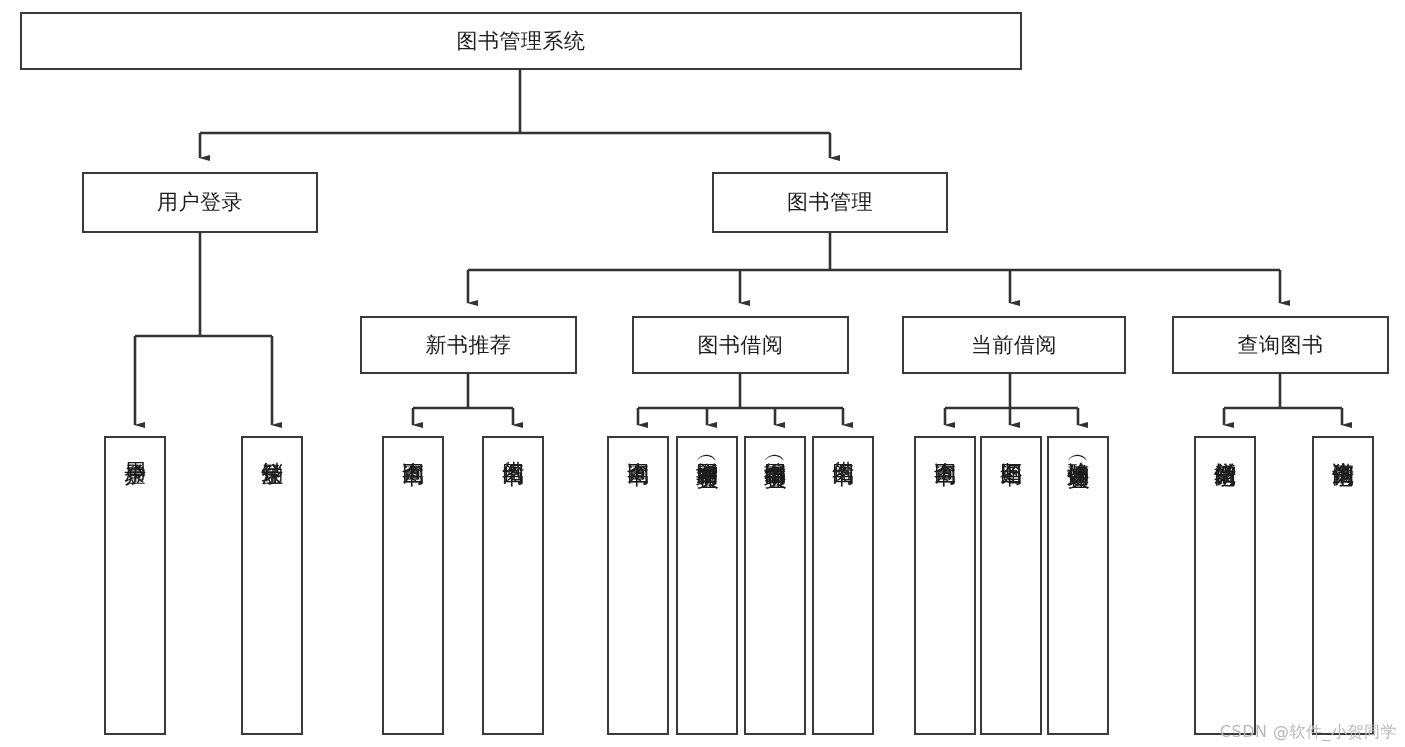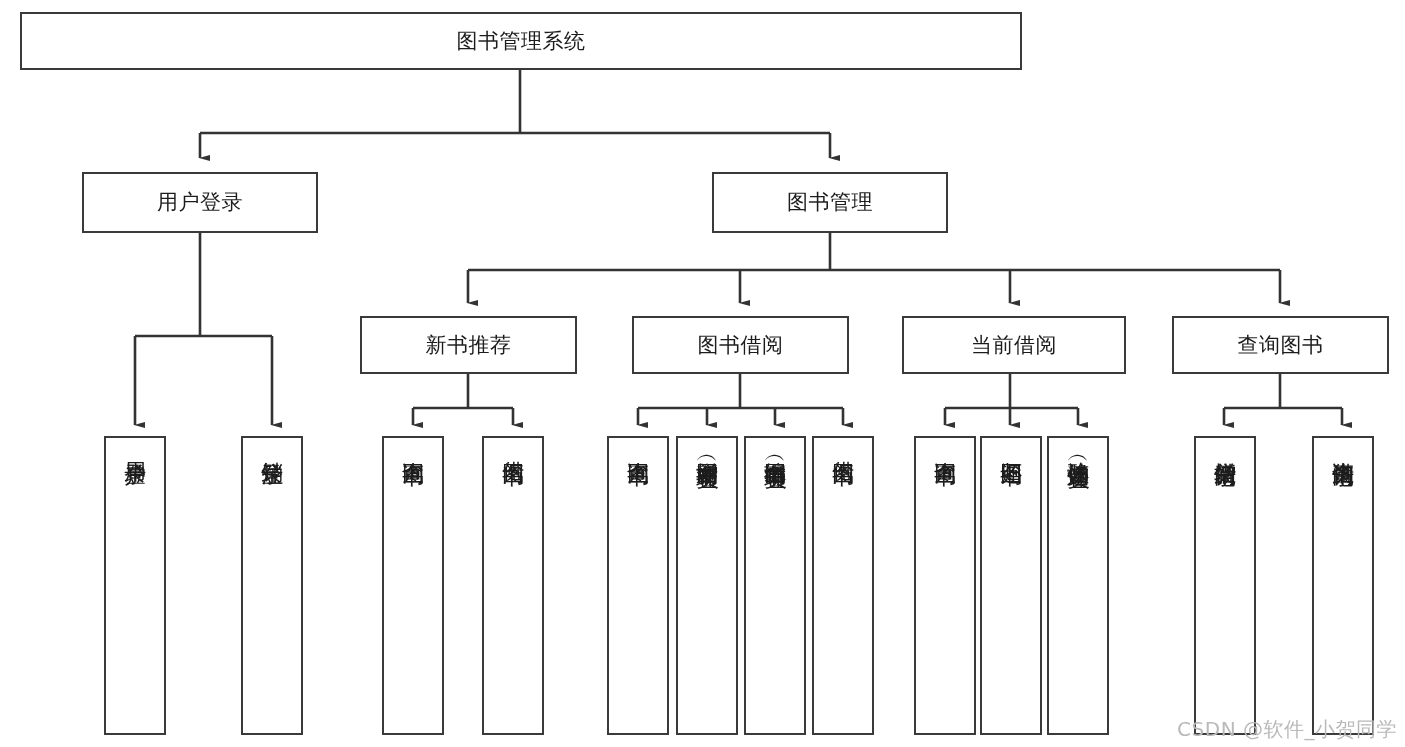--- a/index.html
+++ b/index.html
@@ -53,21 +53,21 @@
     text-orientation: upright;
     font-size: 22px;
     line-height: 1.02;
     letter-spacing: 1px;
     white-space: nowrap;
   }
   .watermark {
     position: absolute;
     right: 8px;
     bottom: 4px;
-    font-size: 20px;
+    font-size: 16px;
     color: #b9b9b9;
     letter-spacing: 0.5px;
     white-space: nowrap;
     user-select: none;
   }
 </style>
 </head>
 <body>
 
 <div id="canvas">

